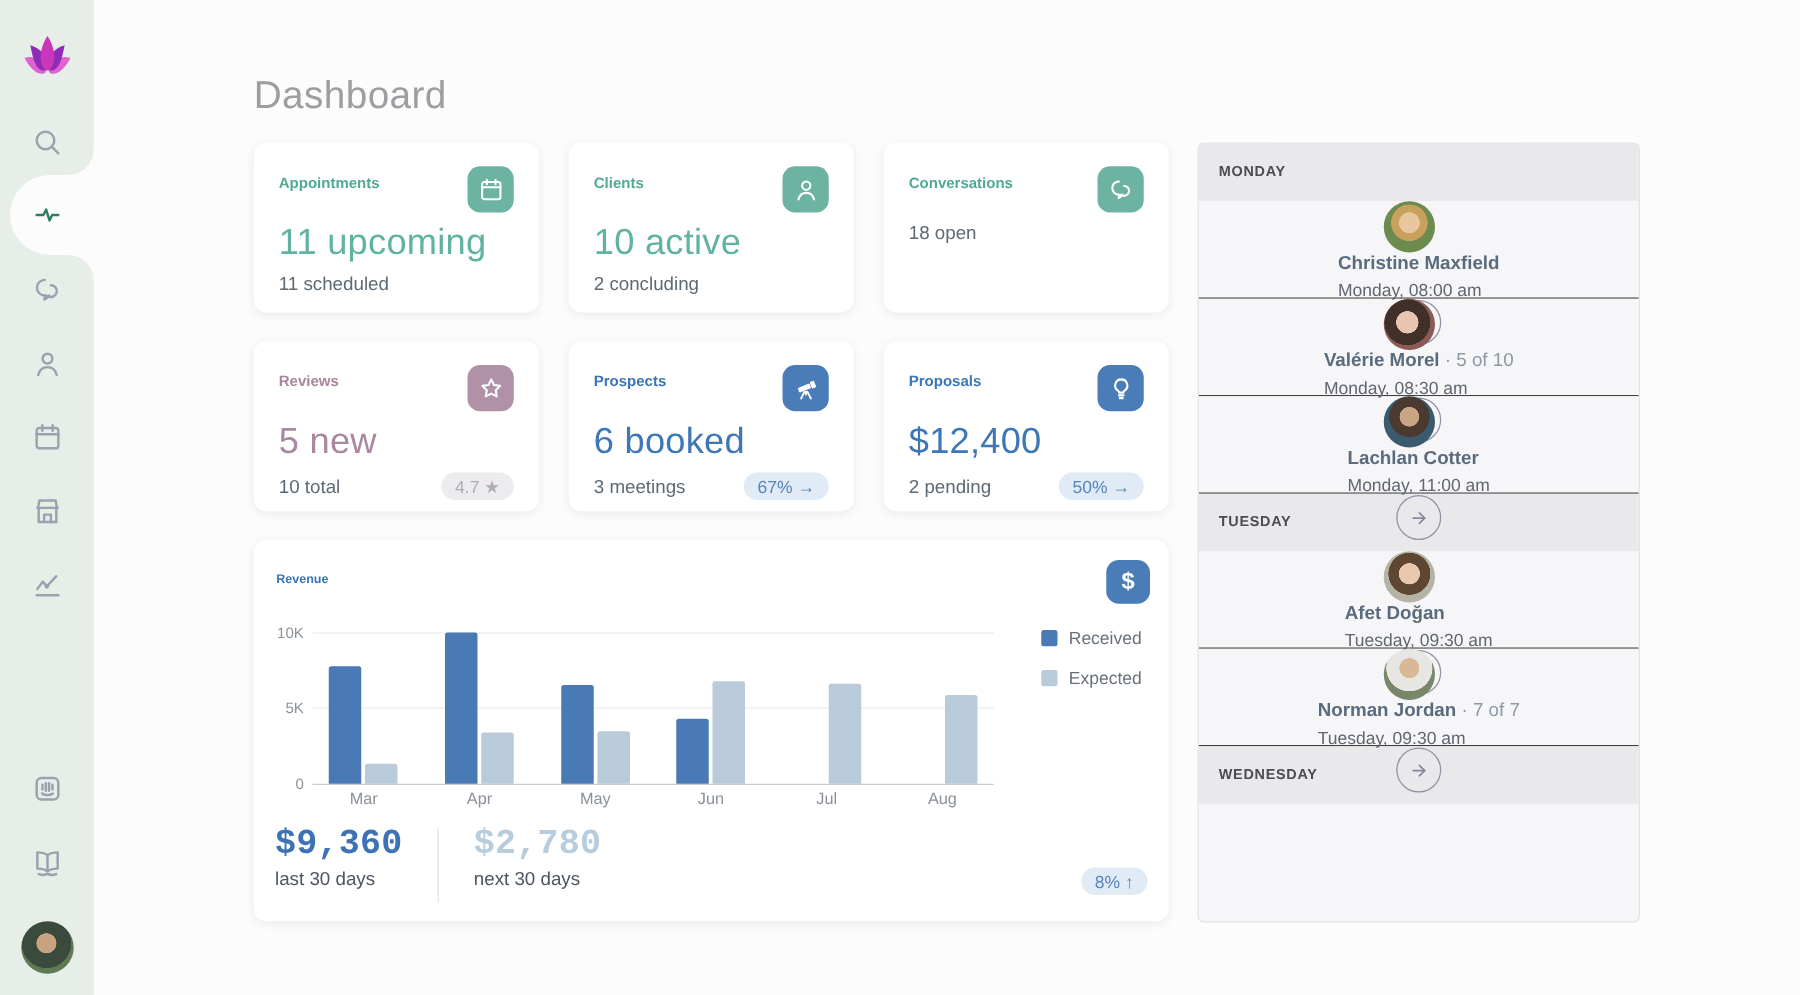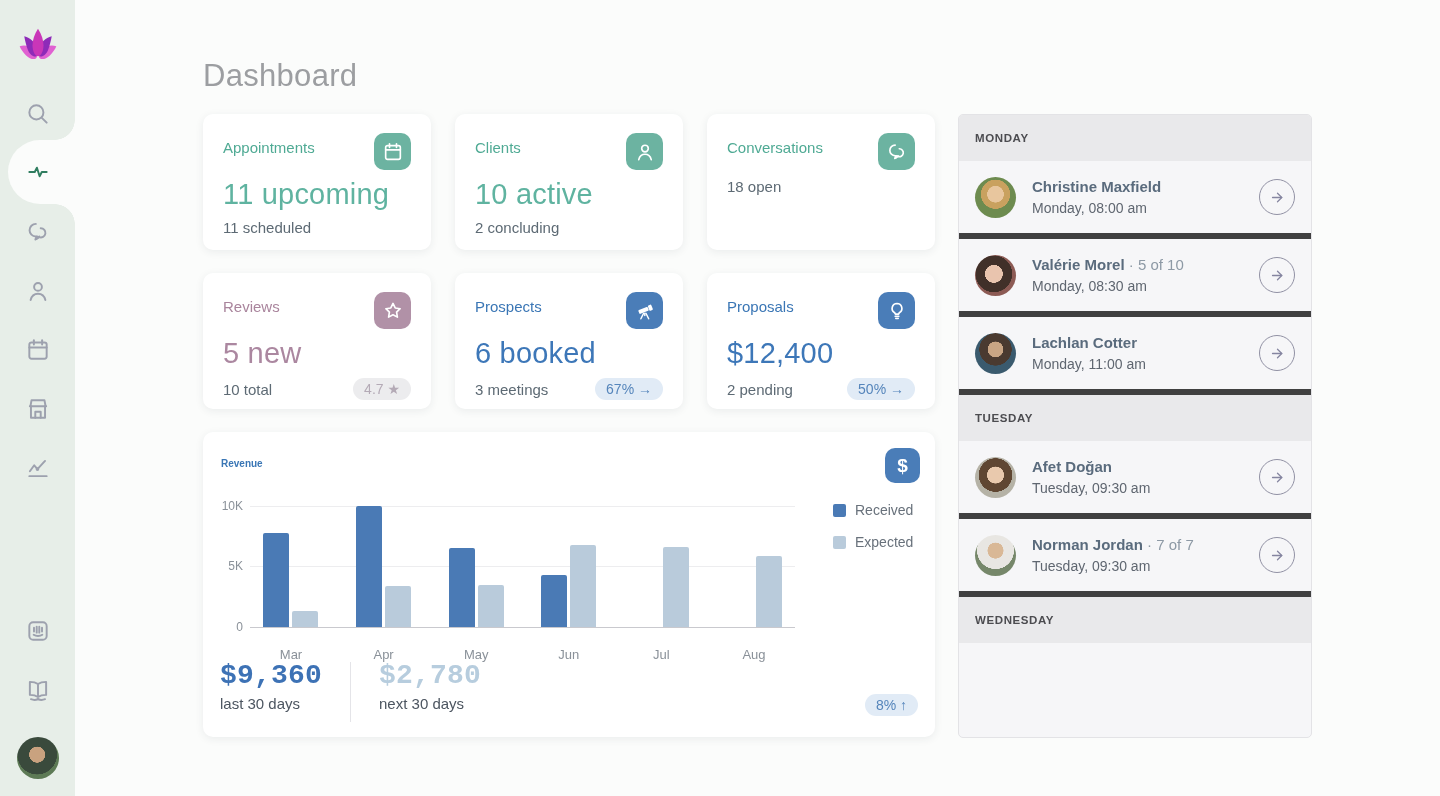--- a/index.html
+++ b/index.html
@@ -20,21 +20,21 @@
   .sidebar-avatar { position:absolute; left:50%; top:758px; transform:translate(-50%,-50%); width:42px; height:42px; border-radius:50%;
      background:radial-gradient(circle at 48% 42%, #c9a27f 0 24%, #3a4a3c 25% 60%, #5d7a55 61%); cursor:pointer; }
 
   
   .page-title { position:absolute; left:203px; top:58px; font-size:31px; color:#9c9ea1; letter-spacing:.3px; font-weight:400; }
 
   
   .card { position:absolute; width:228px; height:136px; background:#fff; border-radius:10px;
      box-shadow:0 2px 8px rgba(40,50,60,.08); padding:19px 20px 16px; }
   .card-head { display:flex; justify-content:space-between; align-items:flex-start; }
-  .card-title { font-size:15px; font-weight:400; padding-top:6px; }
+  .card-title { font-size:12px; font-weight:700; padding-top:6px; }
   .card-icon { width:37px; height:37px; border-radius:10px; display:flex; align-items:center; justify-content:center; color:#fff; }
   .card-icon svg { width:22px; height:22px; fill:none; stroke:#fff; stroke-width:1.8; stroke-linecap:round; stroke-linejoin:round; }
   .card-value { font-size:29px; font-weight:500; margin-top:8px; letter-spacing:.2px; }
   .card-foot { display:flex; justify-content:space-between; align-items:center; margin-top:8px; }
   .card-sub { font-size:15px; color:#5d6a74; }
   .badge { font-size:14px; padding:3px 11px; border-radius:13px; font-weight:400; }
   .badge-gray { background:#ececee; color:#b4aab6; }
   .badge-blue { background:#e1ebf6; color:#5585bb; }
 
   .theme-teal .card-title { color:#4faa94; }
@@ -60,37 +60,37 @@
   .sw-expected { background:#b9cbdb; }
 
   .gridline { position:absolute; left:47px; width:545px; height:1px; background:#ededef; }
   .gridline.zero { background:#c9c9ce; }
   .ytick { position:absolute; width:38px; text-align:right; font-size:12px; color:#8a9199; left:2px; }
   .chart-bars { position:absolute; left:47px; top:74px; width:545px; height:121px; display:flex; justify-content:space-between; padding:0 13px; }
   .bar-group { display:flex; align-items:flex-end; gap:3px; height:100%; }
   .bar { width:26px; border-radius:2px 2px 0 0; }
   .bar-received { background:#4a7ab5; }
   .bar-expected { background:#b9cbdb; }
-  .xlabels { position:absolute; left:47px; top:215px; width:545px; display:flex; justify-content:space-between; padding:0 13px; }
+  .xlabels { position:absolute; left:47px; top:199px; width:545px; display:flex; justify-content:space-between; padding:0 13px; }
   .xlabel { width:56px; text-align:center; font-size:13px; color:#8a9199; }
 
   .rev-stats { position:absolute; left:17px; top:228px; display:flex; align-items:flex-start; }
   .rev-stat .rev-value { font-size:28px; font-weight:700; letter-spacing:.2px;font-family:Liberation Mono, monospace; }
   .rev-stat .rev-label { font-size:15px; color:#4c5560; margin-top:4px; }
   .rev-stat.primary .rev-value { color:#3d72b5; }
   .rev-stat.secondary .rev-value { color:#b7cdde; }
   .rev-divider { width:1px; height:60px; background:#e4e4e8; margin:2px 28px 0 28px; }
   .rev-badge { position:absolute; right:17px; top:262px; }
 
   
   .panel { position:absolute; left:958px; top:114px; width:354px; height:624px; background:#f6f6f8;
      border:1px solid #e3e3e6; border-radius:5px; overflow:hidden; }
   .panel-header { height:46px; background:#e9e9eb; display:flex; align-items:center; padding-left:16px;
      font-size:11.5px; font-weight:700; letter-spacing:.6px; color:#4c4c50; }
-  .panel-row { height:78px; display:flex; align-items:center; padding:0 16px; border-bottom:6px solid #404040; background:#f6f6f8; cursor:pointer; }
+  .panel-row { height:78px; display:flex; align-items:center; padding:0 16px; border-bottom:1px solid #404040; background:#f6f6f8; cursor:pointer;flex-direction:column; }
   .row-avatar { width:41px; height:41px; border-radius:50%; flex:0 0 41px; margin-right:16px; }
   .row-text { flex:1; min-width:0; }
   .row-name { font-size:15px; font-weight:700; color:#5a6b7d; }
   .row-name .meta { font-weight:400; color:#8d99a5; }
   .row-time { font-size:14px; color:#5f6670; margin-top:5px; }
   .row-arrow { width:36px; height:36px; border:1.6px solid #9191a4; border-radius:50%; display:flex;
      align-items:center; justify-content:center; color:#8585a0; flex:0 0 36px; cursor:pointer; }
   .row-arrow svg { width:17px; height:17px; fill:none; stroke:currentColor; stroke-width:1.8; stroke-linecap:round; stroke-linejoin:round; }
 
   .av-christine { background:radial-gradient(circle at 50% 42%, #e8c69e 0 26%, #c9a15f 27% 46%, #6d8b4f 47%); }

